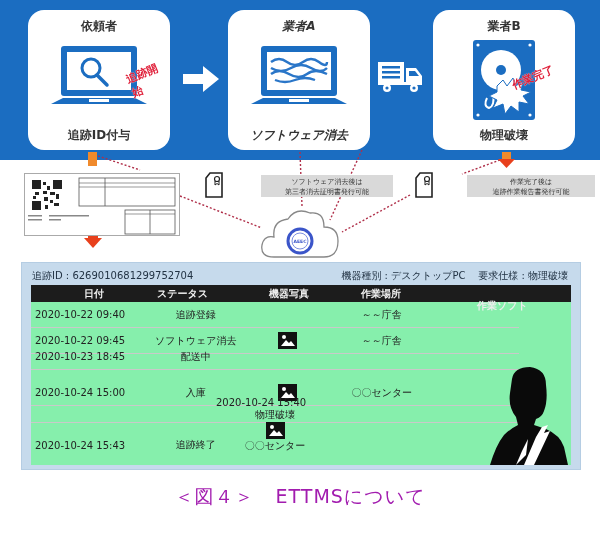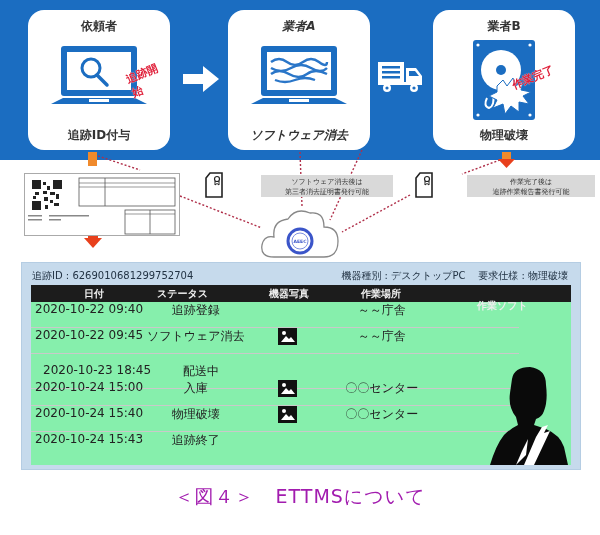--- a/index.html
+++ b/index.html
@@ -15,21 +15,21 @@
   .connector { position: absolute; }
   .form-sheet { position: absolute; left: 24px; top: 173px; width: 156px; height: 63px; border: 1px solid #aaa; background: #fff; }
   .note-box { position: absolute; background: #d9d9d9; font-size: 7px; line-height: 10px; text-align: center; color: #333; padding: 2px 4px; margin-left: 25px; }
   .doc-icon { position: absolute; }
   .cloud { position: absolute; left: 258px; top: 203px; }
   .panel { position: absolute; left: 21px; top: 262px; width: 560px; height: 208px; background: #c6daec; border: 1px solid #b5cde3; }
   .panel-inner { position: absolute; left: 9px; top: 22px; width: 540px; height: 180px; background: #86efac; }
   .meta { position: absolute; top: 6px; font-size: 10px; color: #234; text-align: right; }
   .thead { position: absolute; left: 0; top: 0; width: 540px; height: 17px; background: #1c1c1c; display: flex; color: #eee; font-size: 10px; font-weight: bold; }
   .th { text-align: left; line-height: 17px; }
-  .row { position: absolute; left: 0; width: 488px; height: 26px; display: flex; border-bottom: 1px solid #c9c9c9; font-size: 12px; }
+  .row { position: absolute; left: 0; width: 488px; height: 26px; display: flex; border-bottom: 1px solid #c9c9c9; font-size: 10px; align-items: center; }
   .cell { text-align: center; }
   .c1 { width: 126px; text-align: left; padding-left: 4px; }
   .c2 { width: 112px; }
   .c3 { width: 92px; display: flex; justify-content: center; }
   .c4 { width: 116px; }
   .c5 { width: 94px; margin-top: 12px; }
   .photo-icon { width: 19px; height: 17px; background: #111; position: relative; }
   .silhouette { position: absolute; left: 490px; top: 367px; }
   .caption { position: absolute; top: 484px; width: 600px; text-align: center; font-size: 19px; color: #a21caf; letter-spacing: 1px; }
 </style>
@@ -207,41 +207,41 @@
       <div class="cell c3">
         <svg class="photo-icon" width="19" height="17" viewBox="0 0 19 17">
             <rect width="19" height="17" fill="#111"></rect>
             <circle cx="6" cy="5" r="2" fill="#fff"></circle>
             <path d="M3 14 L8 8 L11 11 L13 9 L17 14 Z" fill="#fff"></path>
           </svg>
       </div>
       <div class="cell c4">～～庁舎</div>
       <div class="cell c5"></div>
     </div>
-    <div class="row" style="top:78px;padding-left:8px;">
+    <div class="row" style="top:59px;">
       <div class="cell c1">2020-10-23 18:45</div>
       <div class="cell c2">配送中</div>
       <div class="cell c3"></div>
       <div class="cell c4"></div>
       <div class="cell c5"></div>
     </div>
     <div class="row" style="top:95px;">
       <div class="cell c1">2020-10-24 15:00</div>
       <div class="cell c2">入庫</div>
       <div class="cell c3">
         <svg class="photo-icon" width="19" height="17" viewBox="0 0 19 17">
             <rect width="19" height="17" fill="#111"></rect>
             <circle cx="6" cy="5" r="2" fill="#fff"></circle>
             <path d="M3 14 L8 8 L11 11 L13 9 L17 14 Z" fill="#fff"></path>
           </svg>
       </div>
       <div class="cell c4">〇〇センター</div>
       <div class="cell c5"></div>
     </div>
-    <div class="row" style="top:121px;">
+    <div class="row" style="top:112px;flex-direction:column;">
       <div class="cell c1">2020-10-24 15:40</div>
       <div class="cell c2">物理破壊</div>
       <div class="cell c3">
         <svg class="photo-icon" width="19" height="17" viewBox="0 0 19 17">
             <rect width="19" height="17" fill="#111"></rect>
             <circle cx="6" cy="5" r="2" fill="#fff"></circle>
             <path d="M3 14 L8 8 L11 11 L13 9 L17 14 Z" fill="#fff"></path>
           </svg>
       </div>
       <div class="cell c4">〇〇センター</div>

